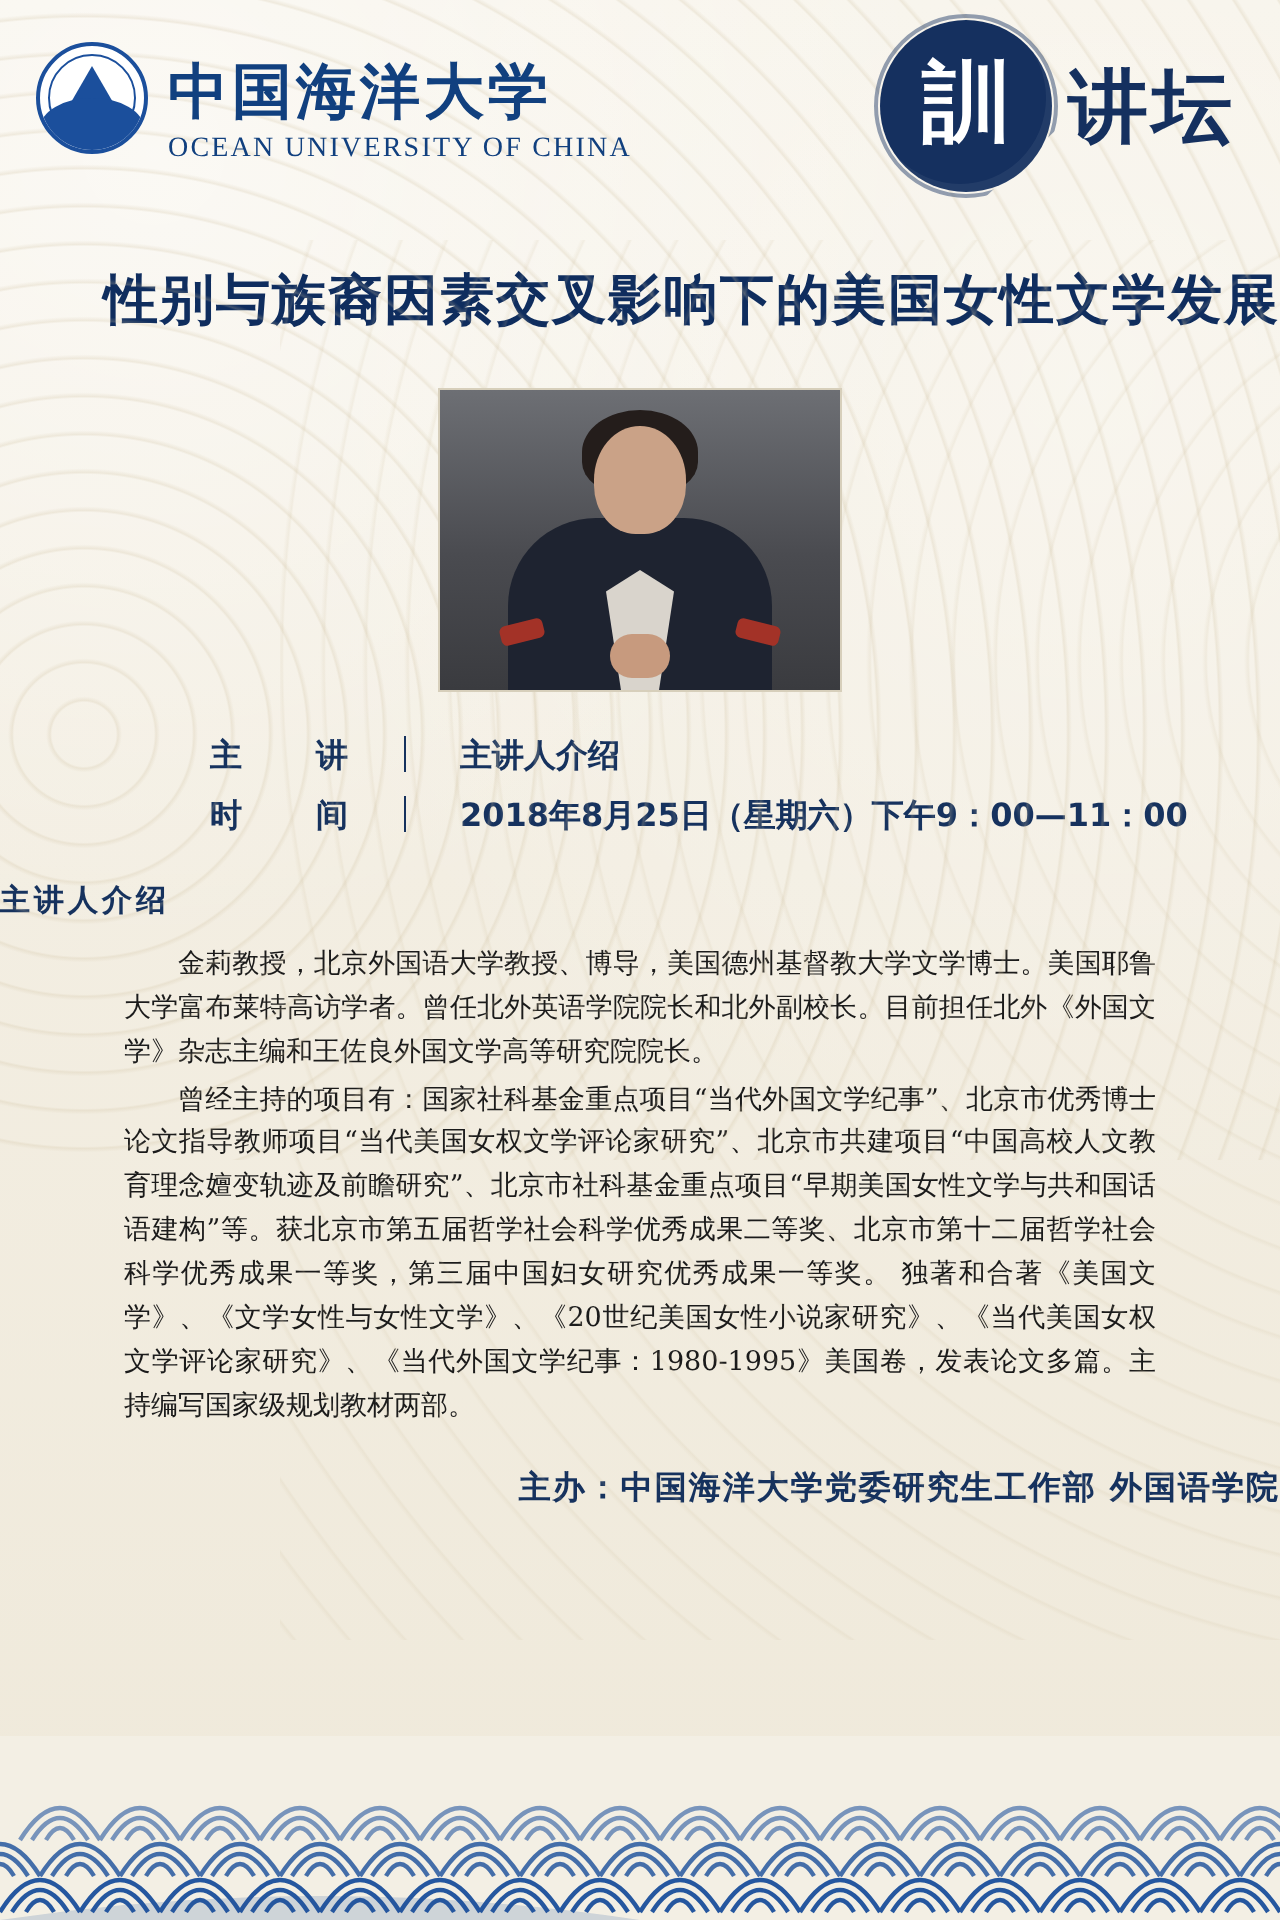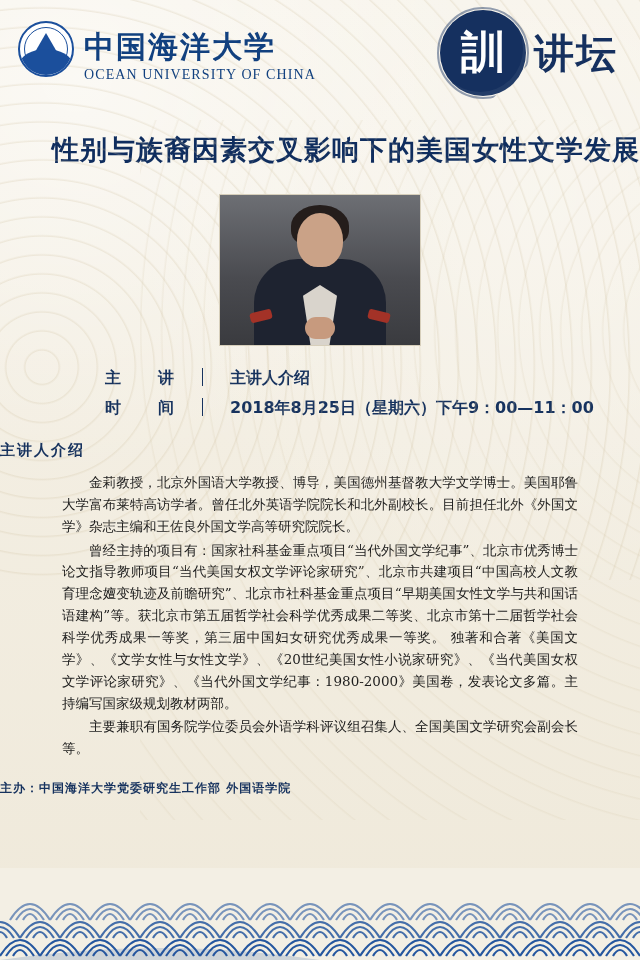--- a/index.html
+++ b/index.html
@@ -300,23 +300,23 @@
     text-align: justify;
   }
   .bio p {
     margin: 0 0 2px;
     text-indent: 2em;
   }
 
   
   .organizer {
     margin: 20px 0 0;
-    text-align: left;
-    font-family: "DejaVu Serif", serif;
-    font-size: 12px;
+    text-align: right;
+    font-family: "DejaVu Serif", serif;
+    font-size: 16px;
     font-weight: bold;
     color: #16325e;
     letter-spacing: 1px;
   }
 
   
   .footer-waves {
     position: absolute;
     left: 0;
     bottom: 0;
@@ -375,22 +375,21 @@
     <div class="info-row">
       <span class="info-label">时间</span>
       <span class="info-sep"></span>
       <span class="info-value">2018年8月25日（星期六）下午9：00—11：00</span>
     </div>
   </div>
 
   <div class="bio-heading">主讲人介绍</div>
   <div class="bio">
     <p>金莉教授，北京外国语大学教授、博导，美国德州基督教大学文学博士。美国耶鲁大学富布莱特高访学者。曾任北外英语学院院长和北外副校长。目前担任北外《外国文学》杂志主编和王佐良外国文学高等研究院院长。</p>
-    <p>曾经主持的项目有：国家社科基金重点项目“当代外国文学纪事”、北京市优秀博士论文指导教师项目“当代美国女权文学评论家研究”、北京市共建项目“中国高校人文教育理念嬗变轨迹及前瞻研究”、北京市社科基金重点项目“早期美国女性文学与共和国话语建构”等。获北京市第五届哲学社会科学优秀成果二等奖、北京市第十二届哲学社会科学优秀成果一等奖，第三届中国妇女研究优秀成果一等奖。 独著和合著《美国文学》、《文学女性与女性文学》、《20世纪美国女性小说家研究》、《当代美国女权文学评论家研究》、《当代外国文学纪事：1980-2000》美国卷，发表论文多篇。主持编写国家级规划教材两部。</p>
-    <p>主要兼职有国务院学位委员会外语学科评议组召集人、全国美国文学研究会副会长等。</p>
+    <p>曾经主持的项目有：国家社科基金重点项目“当代外国文学纪事”、北京市优秀博士论文指导教师项目“当代美国女权文学评论家研究”、北京市共建项目“中国高校人文教育理念嬗变轨迹及前瞻研究”、北京市社科基金重点项目“早期美国女性文学与共和国话语建构”等。获北京市第五届哲学社会科学优秀成果二等奖、北京市第十二届哲学社会科学优秀成果一等奖，第三届中国妇女研究优秀成果一等奖。 独著和合著《美国文学》、《文学女性与女性文学》、《20世纪美国女性小说家研究》、《当代美国女权文学评论家研究》、《当代外国文学纪事：1980-1995》美国卷，发表论文多篇。主持编写国家级规划教材两部。</p>
   </div>
 
   <div class="organizer">主办：中国海洋大学党委研究生工作部   外国语学院</div>
 
   <div class="footer-waves">
     <svg width="640" height="92" viewBox="0 0 640 92" xmlns="http://www.w3.org/2000/svg">
       <defs>
         <g id="waveUnit">
           <path d="M0 30 Q 20 -2 40 30" fill="none" stroke="#1b4f9c" stroke-width="2.2"></path>
           <path d="M6 30 Q 20 8 34 30" fill="none" stroke="#1b4f9c" stroke-width="2.2"></path>

